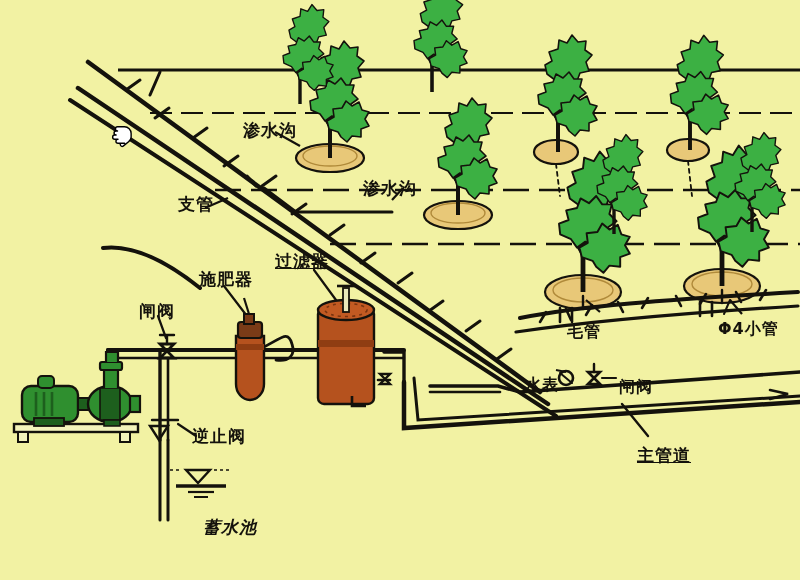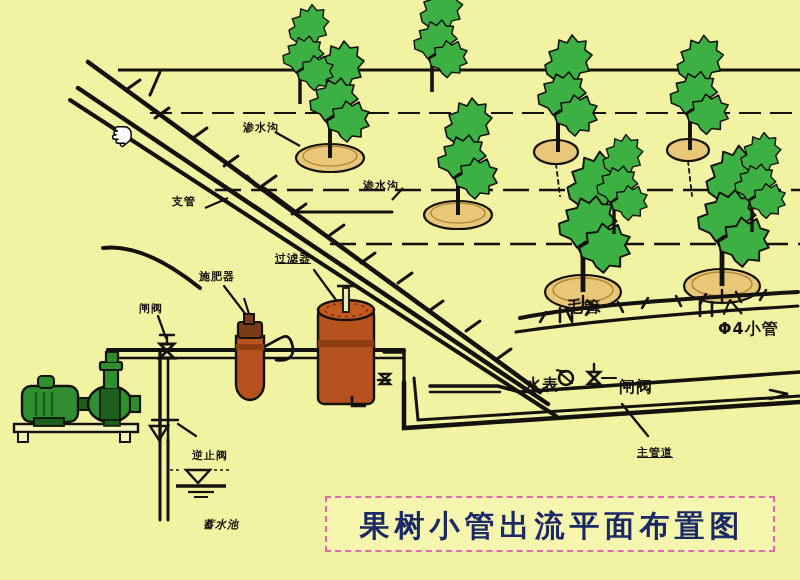--- a/index.html
+++ b/index.html
@@ -9,21 +9,21 @@
     font-family:"DejaVu Sans","Liberation Sans",sans-serif;
   }
   #stage{position:relative;width:800px;height:580px;background:#f2f2a3;}
   #canvas{position:absolute;left:0;top:0;width:800px;height:580px;}
 
   .lbl{
     position:absolute;
     font-family:"DejaVu Sans","Liberation Sans",sans-serif;
     font-weight:bold;
     color:#14120c;
-    font-size:11px;
+    font-size:17px;
     letter-spacing:1px;
     white-space:nowrap;
     line-height:1;
   }
   .lbl.sm{font-size:16px;}
 
   #title-box{
     position:absolute;
     left:325px;top:496px;
     width:450px;height:56px;
@@ -303,35 +303,32 @@
       <path d="M742,314 L730,300"></path>
       <path d="M556,370 L566,372"></path>
       <path d="M403,188 L392,200"></path>
       <path d="M275,132 L300,146"></path>
       <path d="M205,208 L228,198"></path>
     </g>
   </svg>
 
   <div class="lbl" style="left:243px;top:122px;">渗水沟</div>
   <div class="lbl" style="left:363px;top:180px;">渗水沟</div>
-  <div class="lbl" style="left:172px;top:196px;">支管</div>
+  <div class="lbl" style="left:178px;top:196px;">支管</div>
   <div class="lbl" style="left:139px;top:303px;">闸阀</div>
   <div class="lbl" style="left:199px;top:272px;font-family:Liberation Mono, monospace;">施肥器</div>
   <div class="lbl" style="left:275px;top:253px;text-decoration:underline;">过滤器</div>
-  <div class="lbl sm" style="left:567px;top:300px;font-family:Liberation Mono, monospace;">毛管</div>
+  <div class="lbl sm" style="left:567px;top:324px;">毛管</div>
   <div class="lbl sm" style="left:718px;top:321px;text-align:right;">Φ4小管</div>
   <div class="lbl sm" style="left:525px;top:377px;">水表</div>
   <div class="lbl sm" style="left:619px;top:379px;">闸阀</div>
   <div class="lbl" style="left:637px;top:447px;text-decoration:underline;">主管道</div>
-  <div class="lbl" style="left:192px;top:450px;">逆止阀</div>
+  <div class="lbl" style="left:192px;top:428px;">逆止阀</div>
   <div class="lbl" style="left:203px;top:519px;font-style:italic;">蓄水池</div>
 
-  <div id="title-box">
-    <div id="title-text">果树小管出流平面布置图</div>
-  </div>
 
   <svg id="cursor" viewBox="0 0 32 32">
     <path d="M10,20 L10,13 a2.2,2.2 0 0 1 4.4,0 L14.4,9.5 a2.2,2.2 0 0 1 4.4,0 L18.8,11
              a2.2,2.2 0 0 1 4.4,0 L23.2,12.5 a2.2,2.2 0 0 1 4.4,0 L27.6,20
              a7,7 0 0 1 -7,7 l-4,0 a6,6 0 0 1 -4.6,-2.4 L7,18.5
              a2.1,2.1 0 0 1 3.2,-2.6 z" fill="#ffffff" stroke="#000000" stroke-width="1.5" stroke-linejoin="round" transform="rotate(-90 17 18) translate(-2 4)"></path>
   </svg>
 
 </div>
 

